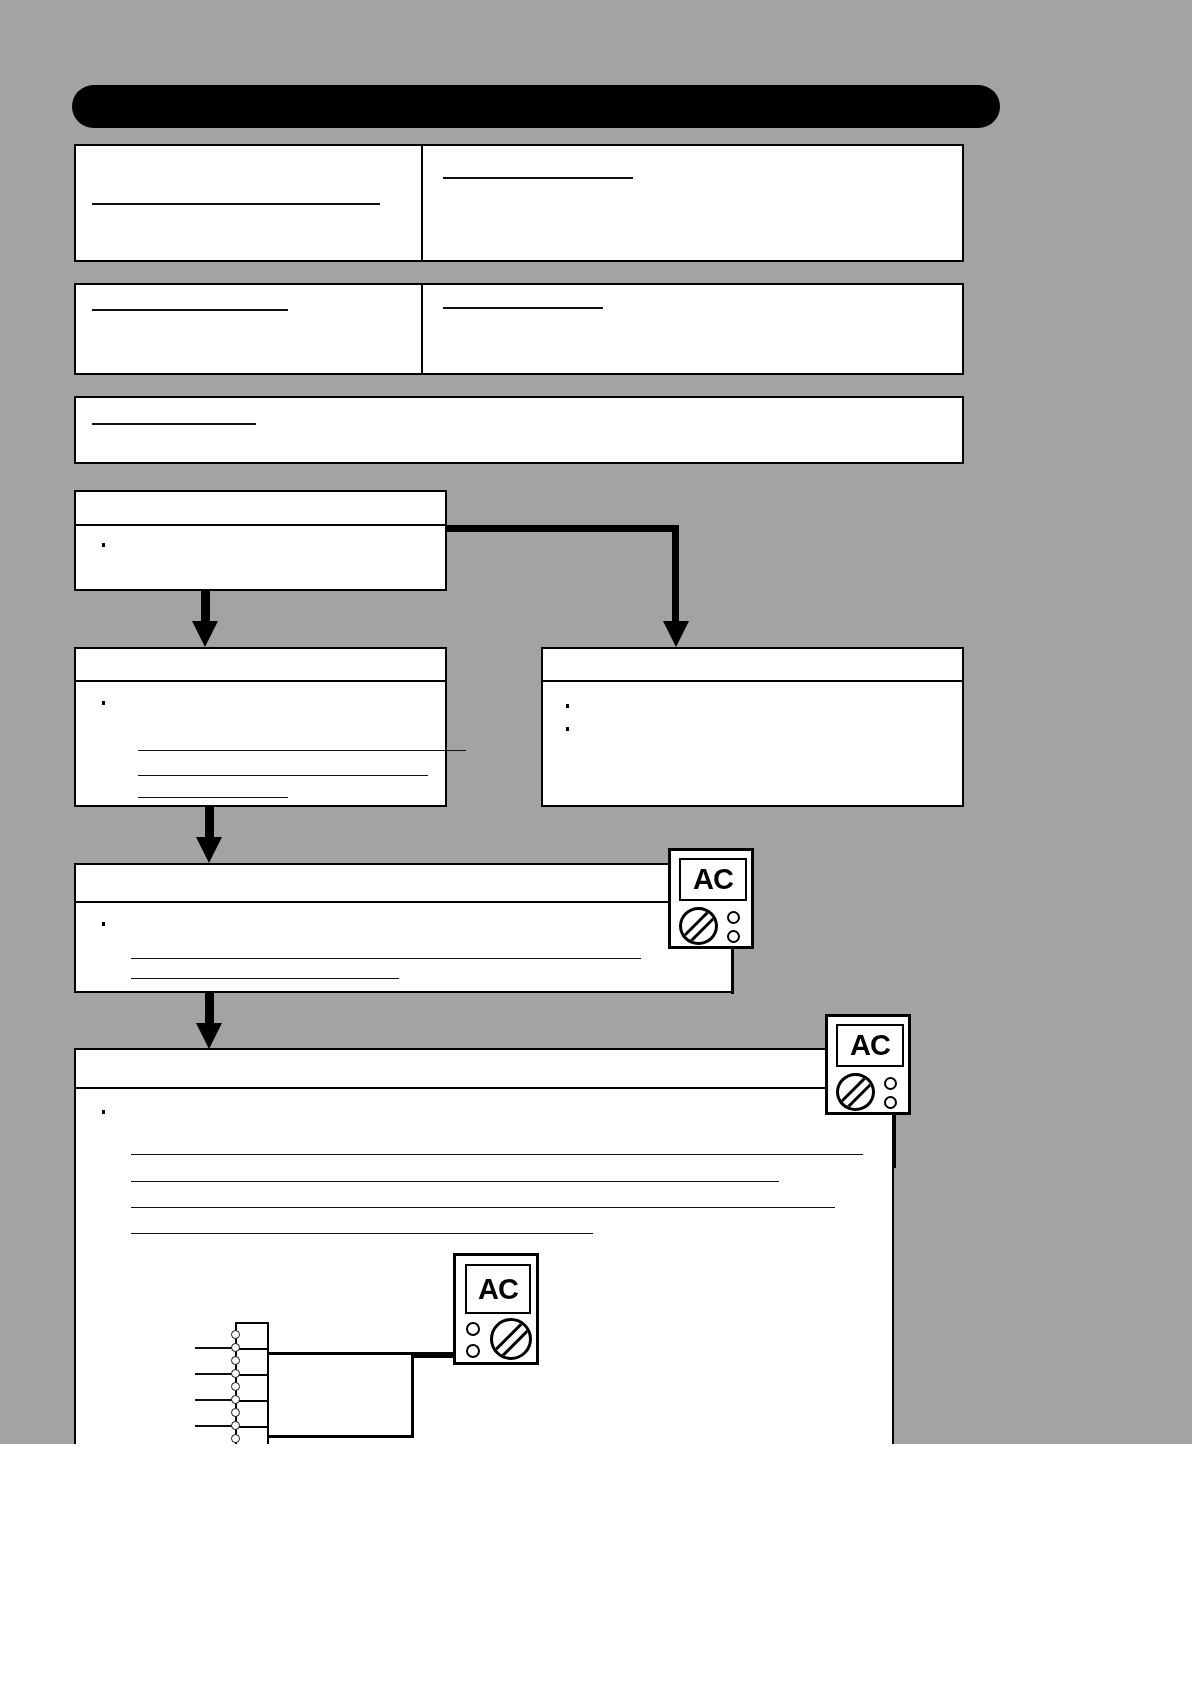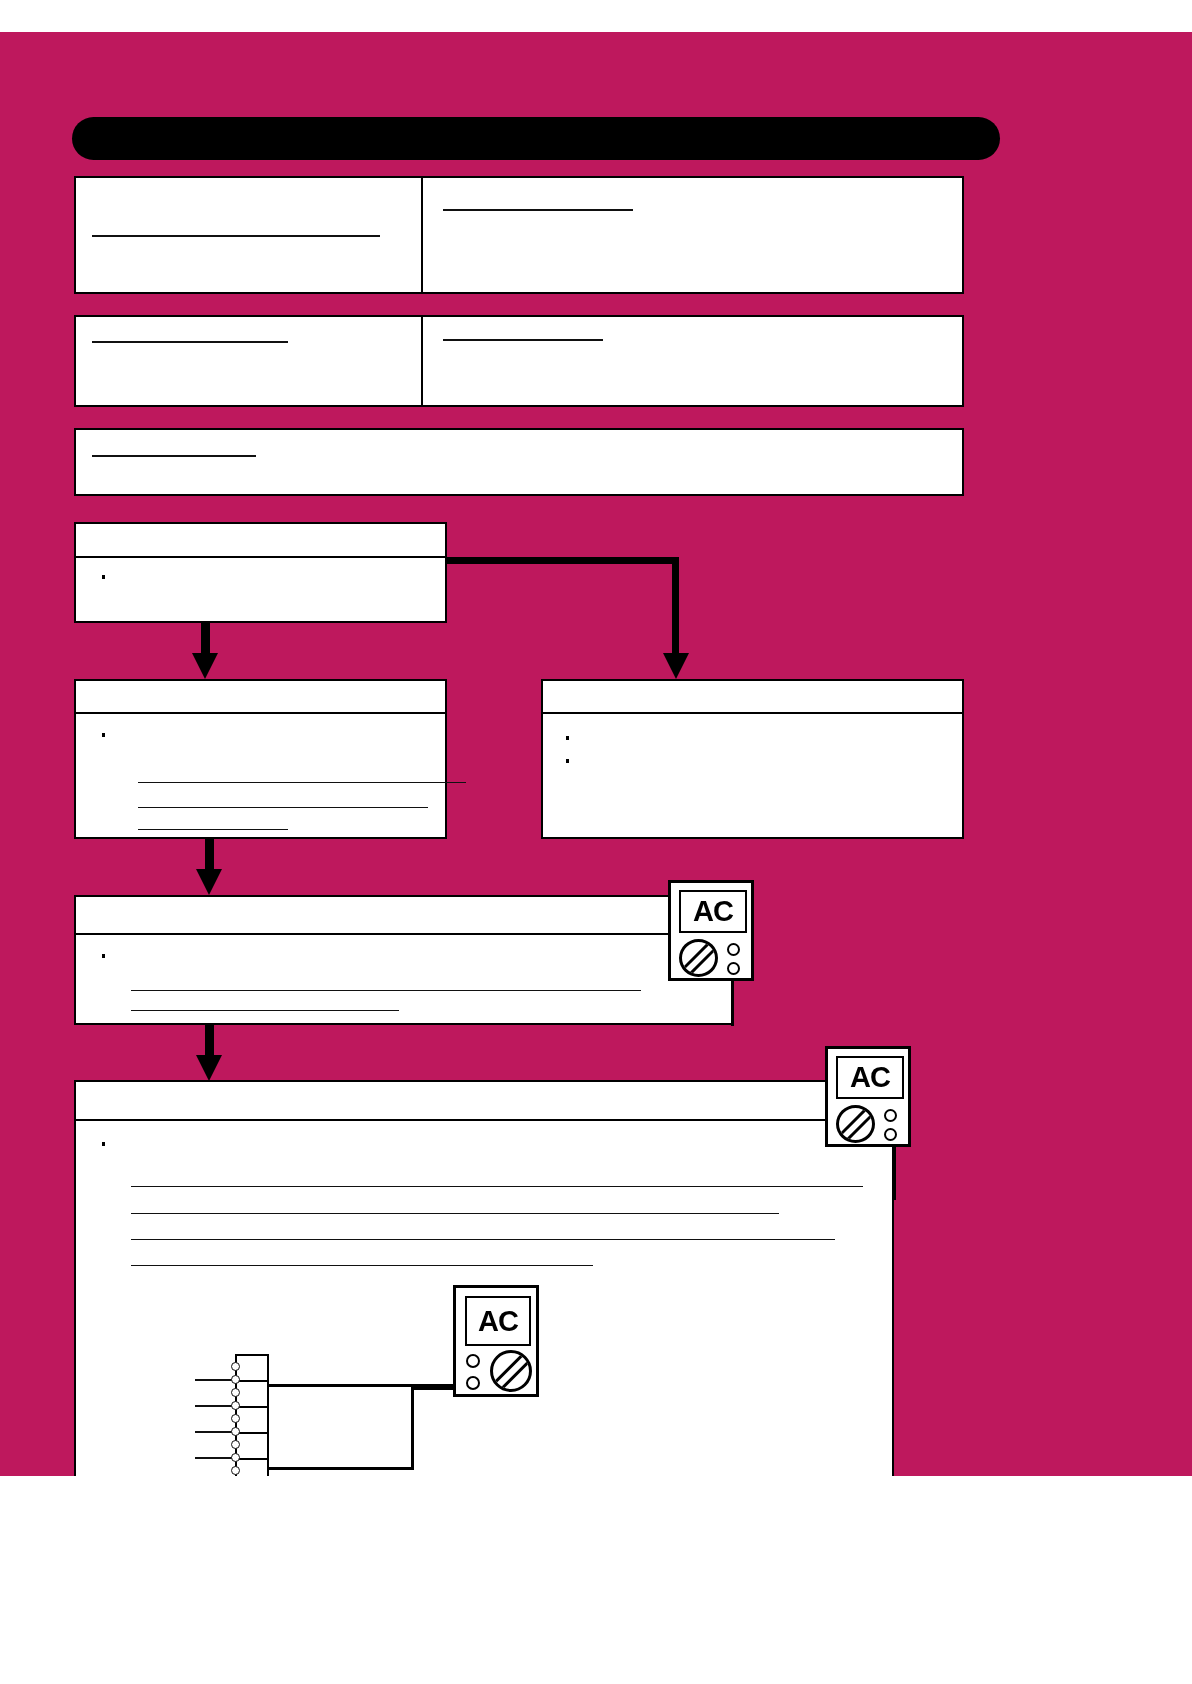--- a/index.html
+++ b/index.html
@@ -5,23 +5,22 @@
   html,body{margin:0;padding:0;background:#ffffff;}
   body{
     font-family:"Liberation Sans", sans-serif;
     color:#000;
     -webkit-font-smoothing:none;
   }
   #page{
     position:relative;
     width:1192px;
     height:1444px;
-    background:#be185d;
+    background:#a3a3a3;
     overflow:hidden;
-    margin-top:32px;
   }
 
   
   .title-bar{
     position:absolute;
     left:72px; top:85px;
     width:928px; height:43px;
     background:#000000;
     border-radius:22px;
     color:#ffffff;

